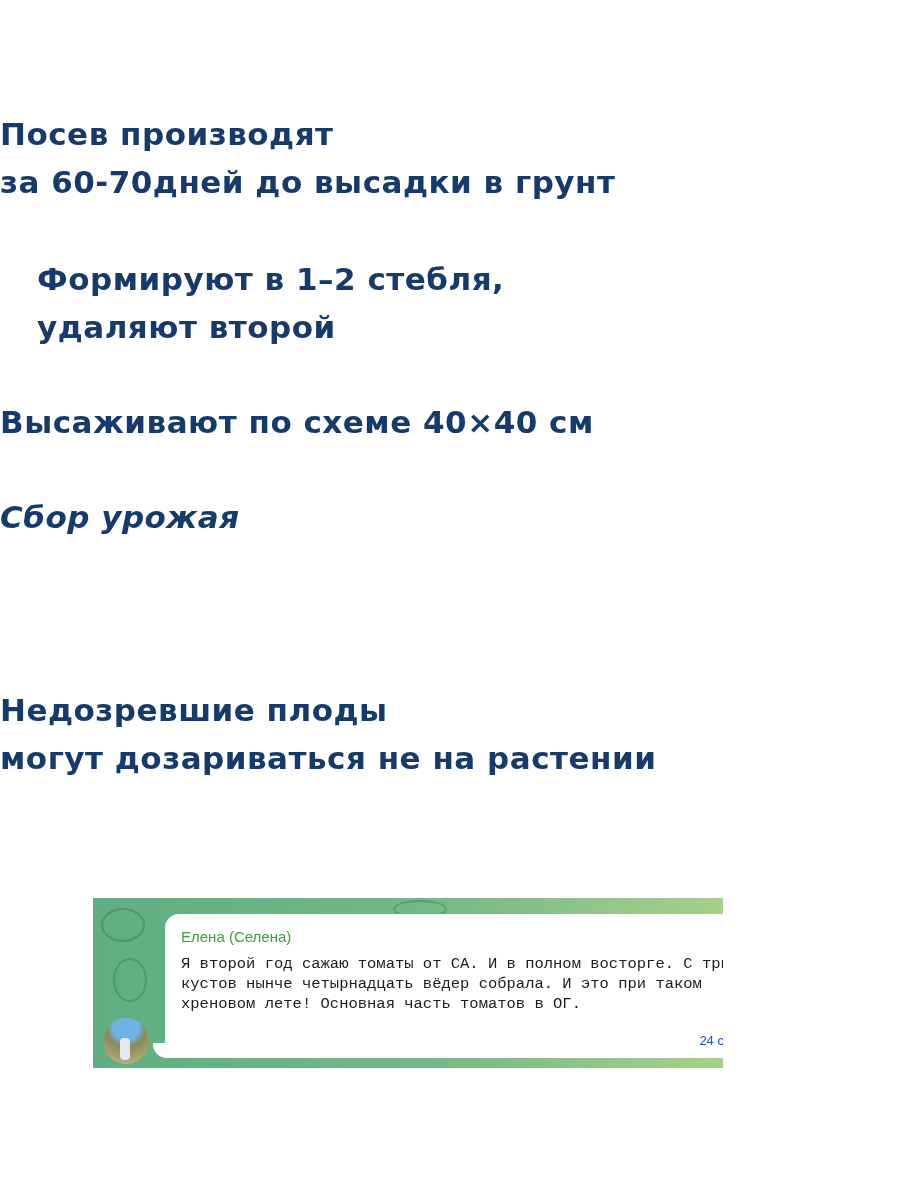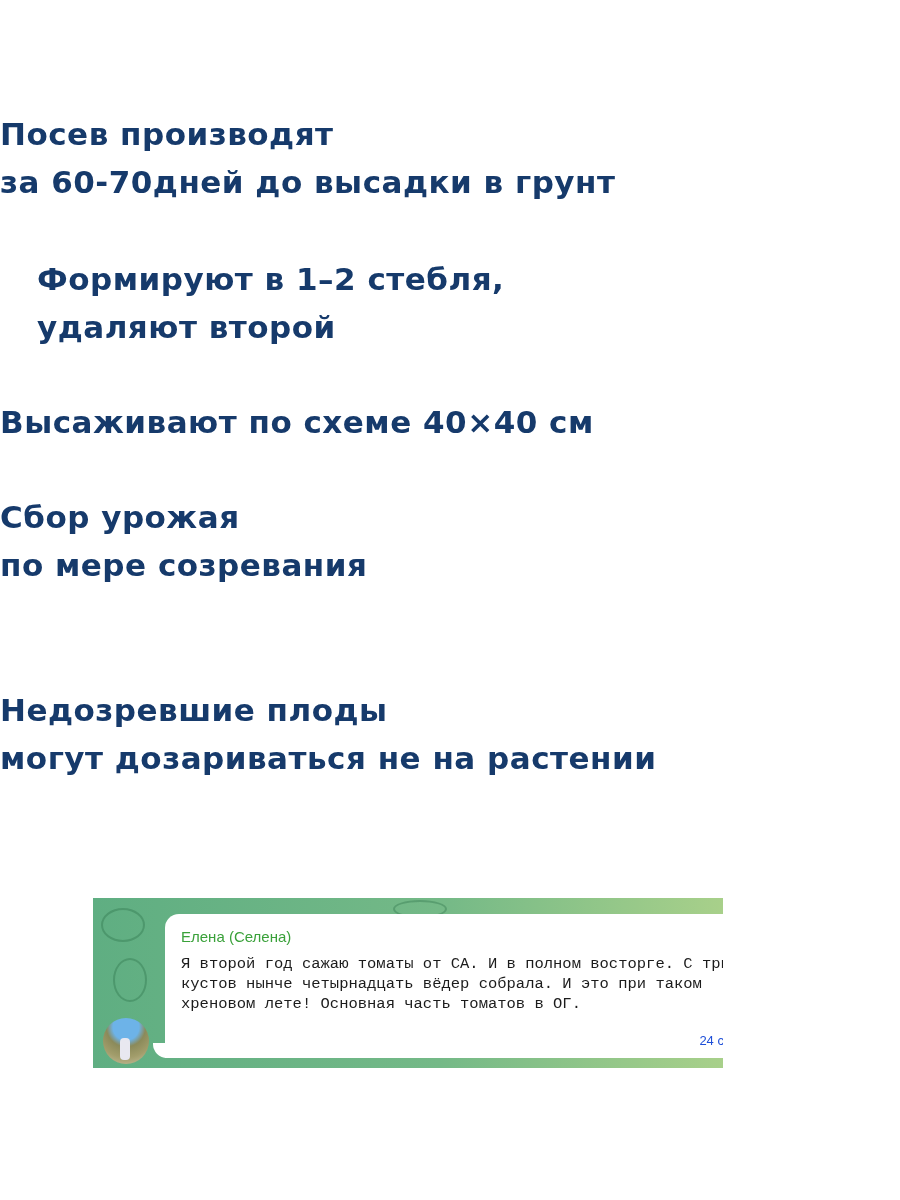--- a/index.html
+++ b/index.html
@@ -26,23 +26,22 @@
 
 <div class="block" style="top:255px;padding-left:37px;">
   <div>Формируют в 1–2 стебля,</div>
   <div>удаляют второй</div>
 </div>
 
 <div class="block" style="top:398px;">
   <div>Высаживают по схеме 40×40 см</div>
 </div>
 
-<div class="block" style="top:493px;">
+<div class="block" style="top:493px;font-style:italic;">
   <div>Сбор урожая</div>
-  <div>по мере созревания</div>
 </div>
 
 <div class="block" style="top:686px;">
   <div>Недозревшие плоды</div>
   <div>могут дозариваться не на растении</div>
 </div>
 
 <div class="chat">
   <div class="doodle" style="left:8px;top:10px;width:40px;height:30px;"></div>
   <div class="doodle" style="left:20px;top:60px;width:30px;height:40px;"></div>

